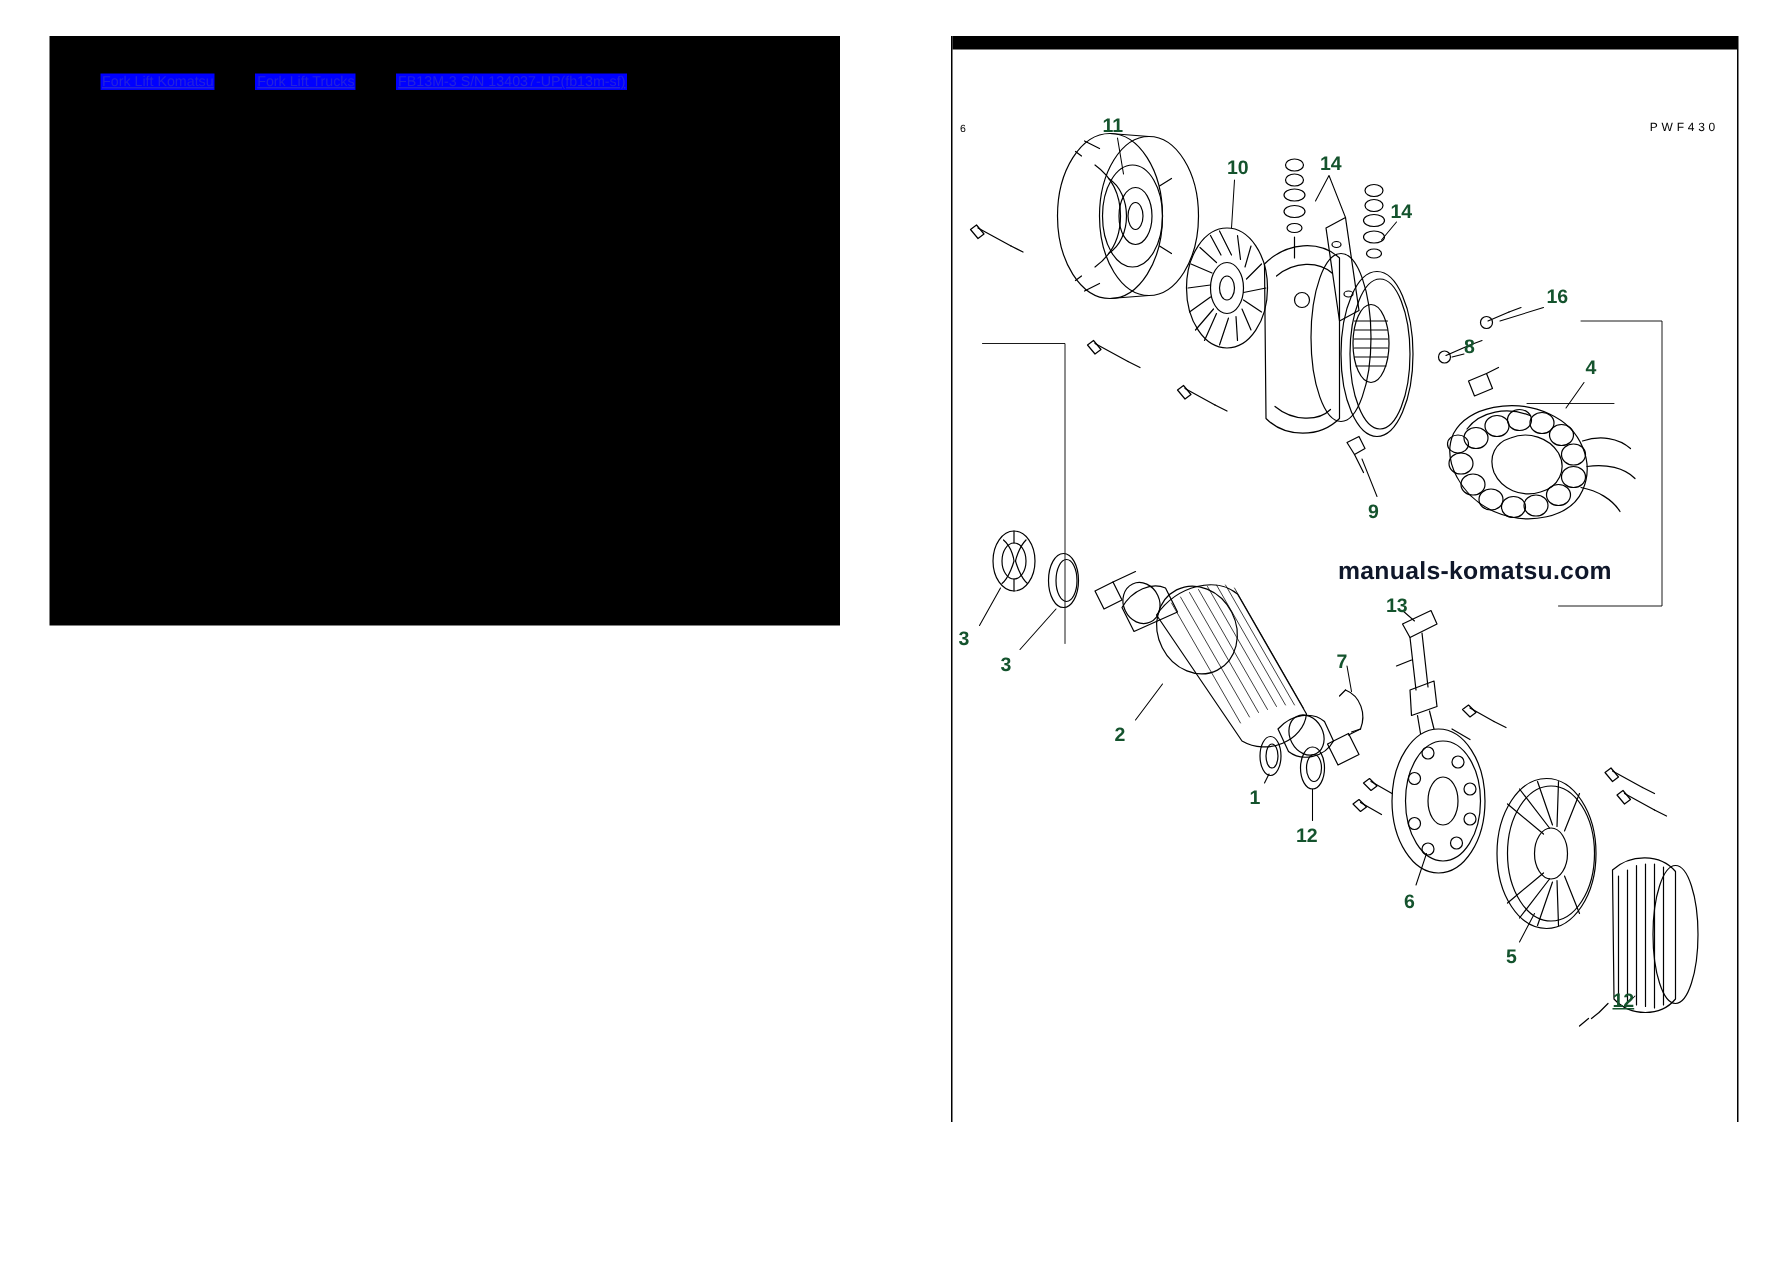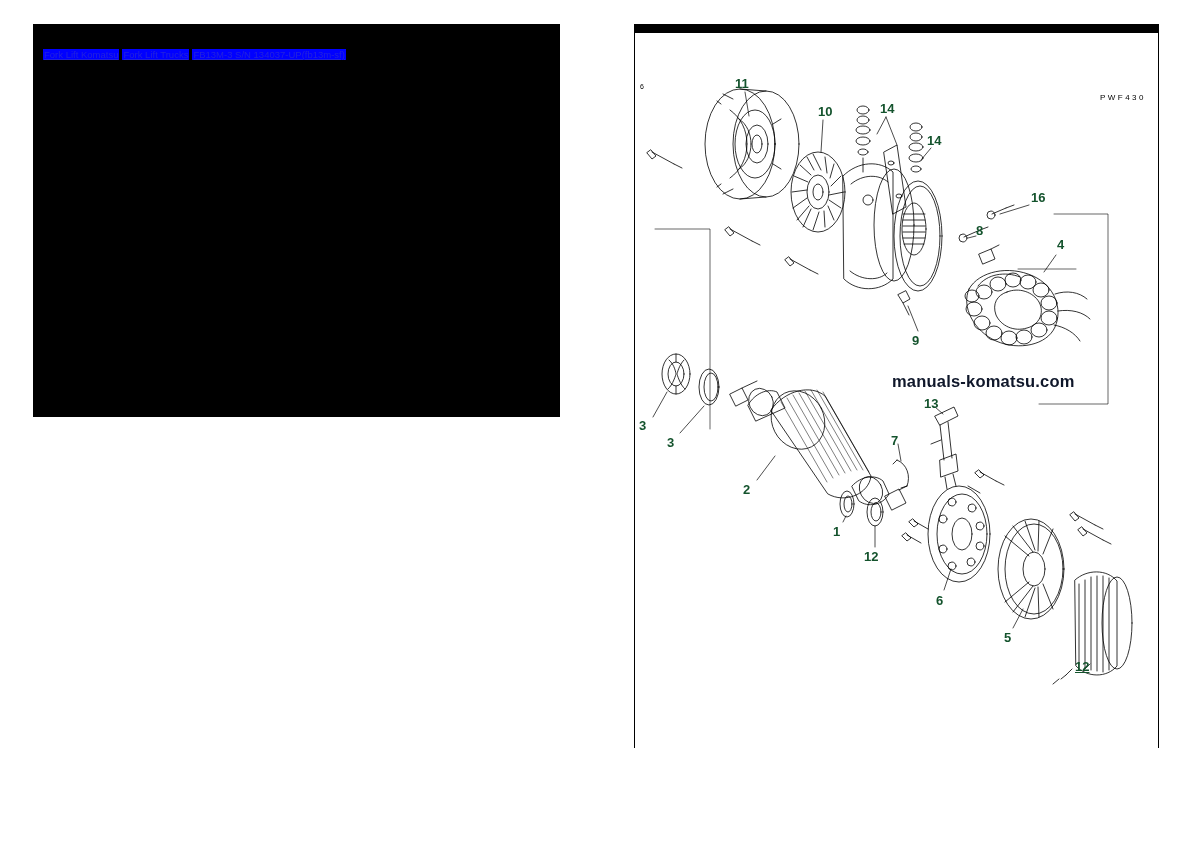--- a/index.html
+++ b/index.html
@@ -33,20 +33,21 @@
     font-size: 9.5px;
     line-height: 12px;
     white-space: nowrap;
     color: #2222dd;
   }
   .breadcrumb a {
     color: #2222dd;
     text-decoration: underline;
     background: #0000ff;
     padding: 0 1px;
+    margin-left: 24px;
   }
   .breadcrumb a.last {
     background: #0000ff;
   }
   .breadcrumb .sep { display: inline-block; width: 3px; }
 
   
   .diagram-panel {
     position: absolute;
     left: 634px;
@@ -71,21 +72,20 @@
     font-size: 7px;
     color: #000;
   }
   .sheet-code {
     position: absolute;
     right: 12px;
     top: 56px;
     font-size: 8px;
     letter-spacing: 2.5px;
     color: #000;
-    margin-top: 13px;
   }
   .watermark {
     position: absolute;
     left: 257px;
     top: 348px;
     font-size: 16.5px;
     font-weight: bold;
     color: #0f172a;
     letter-spacing: 0.2px;
   }

